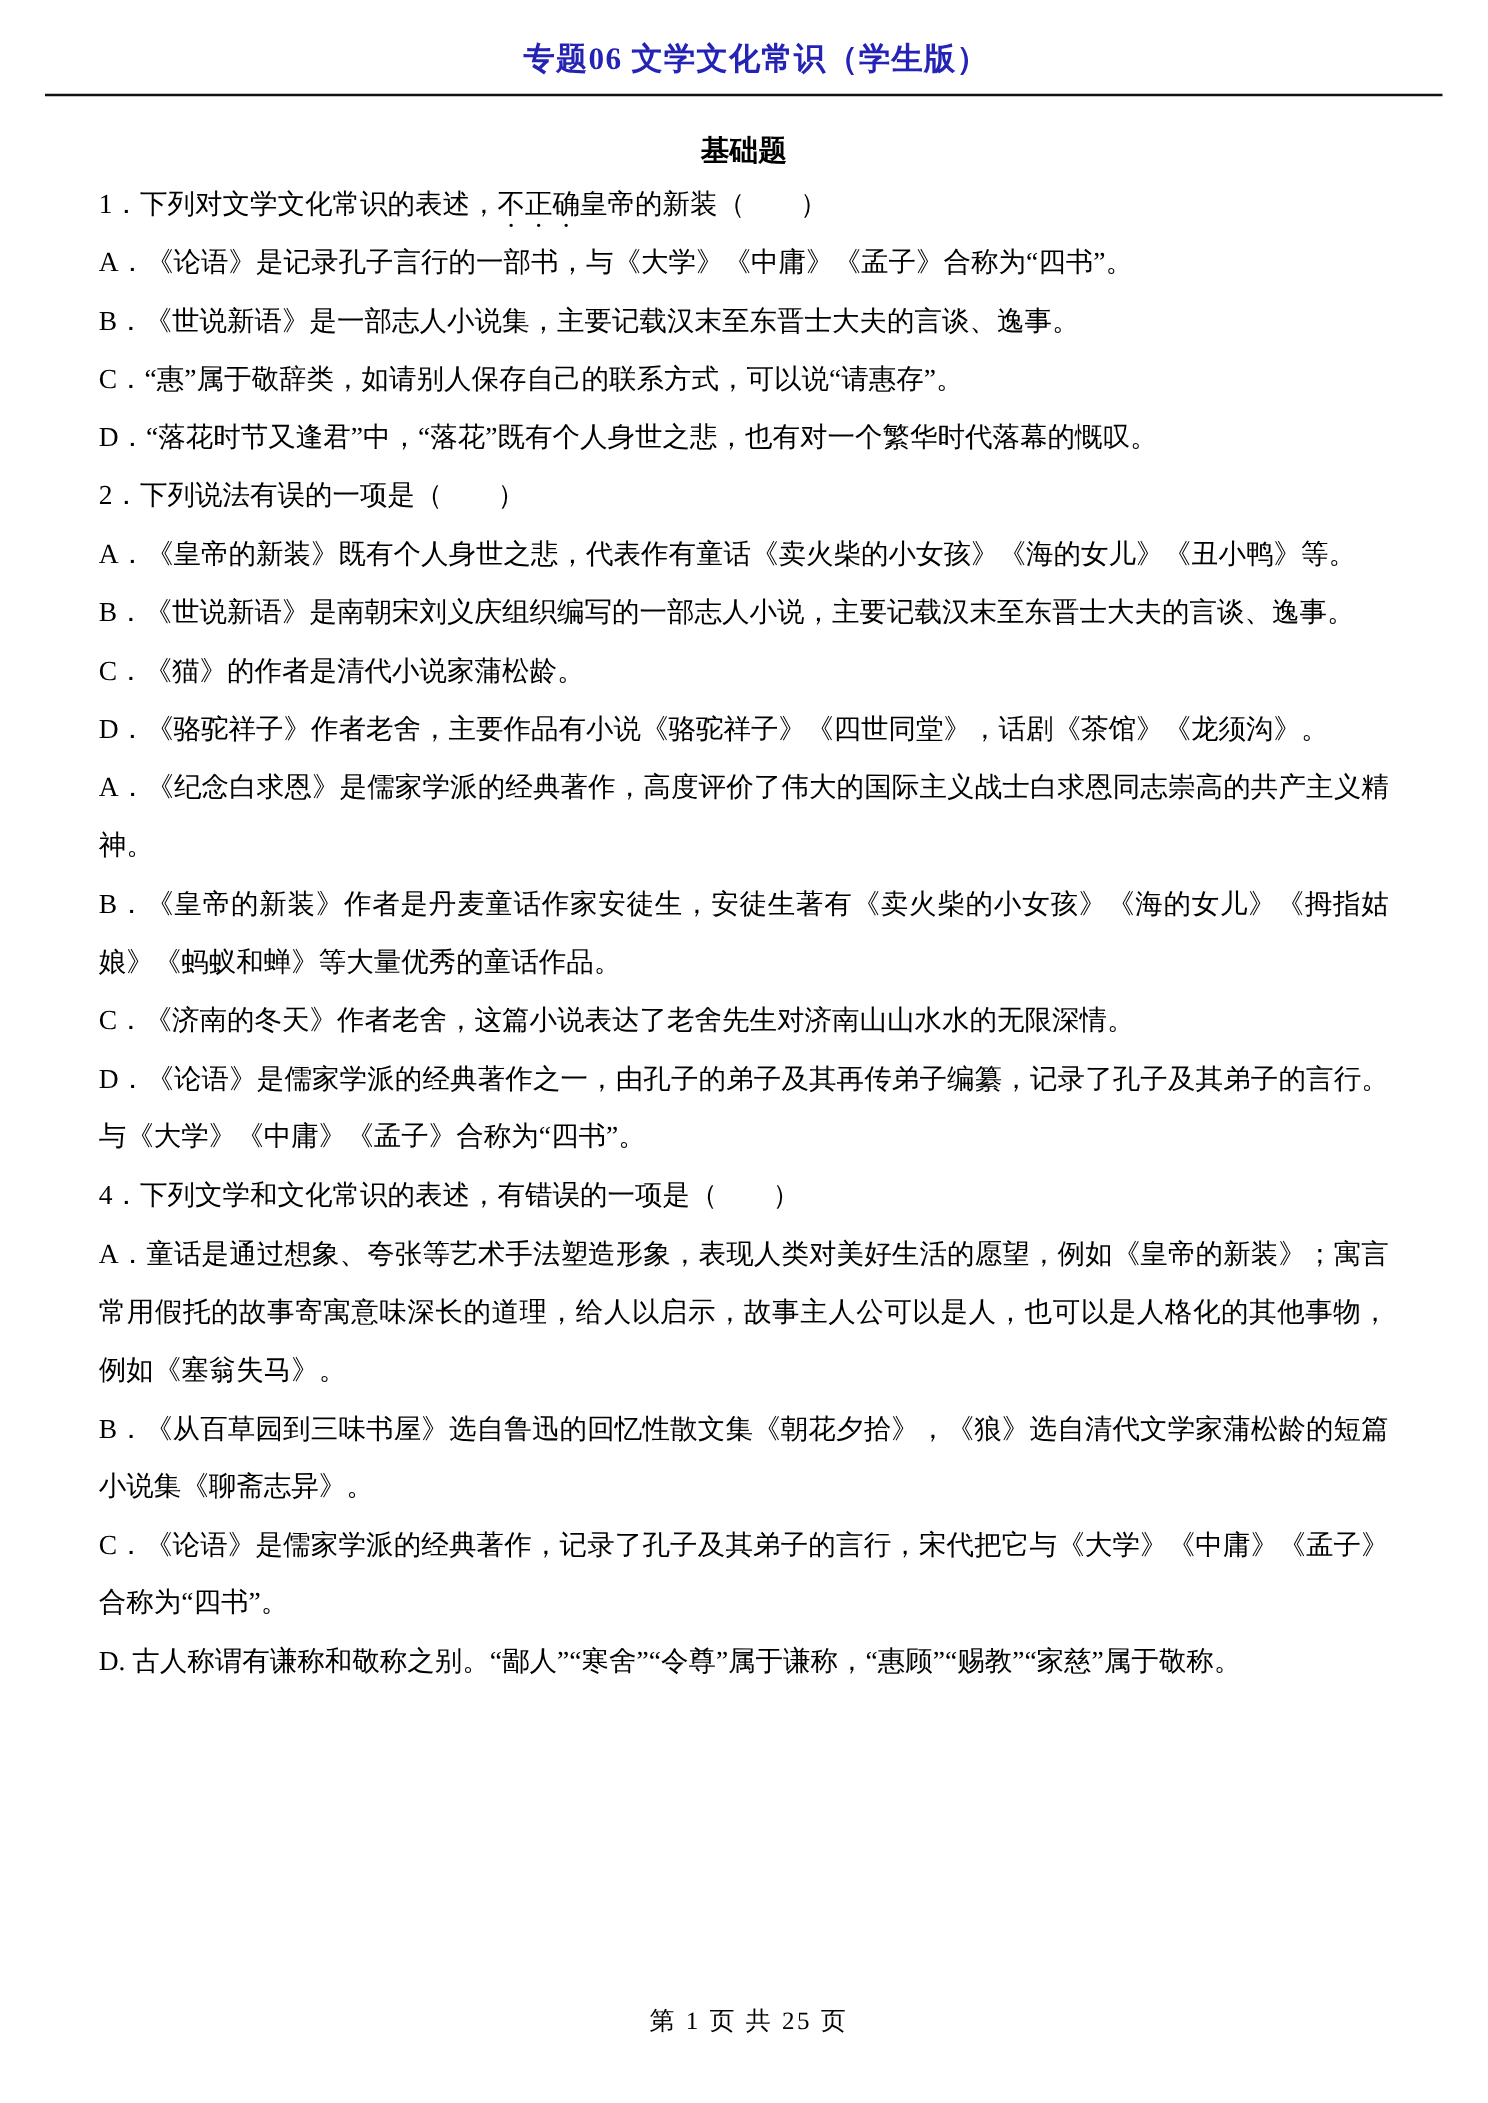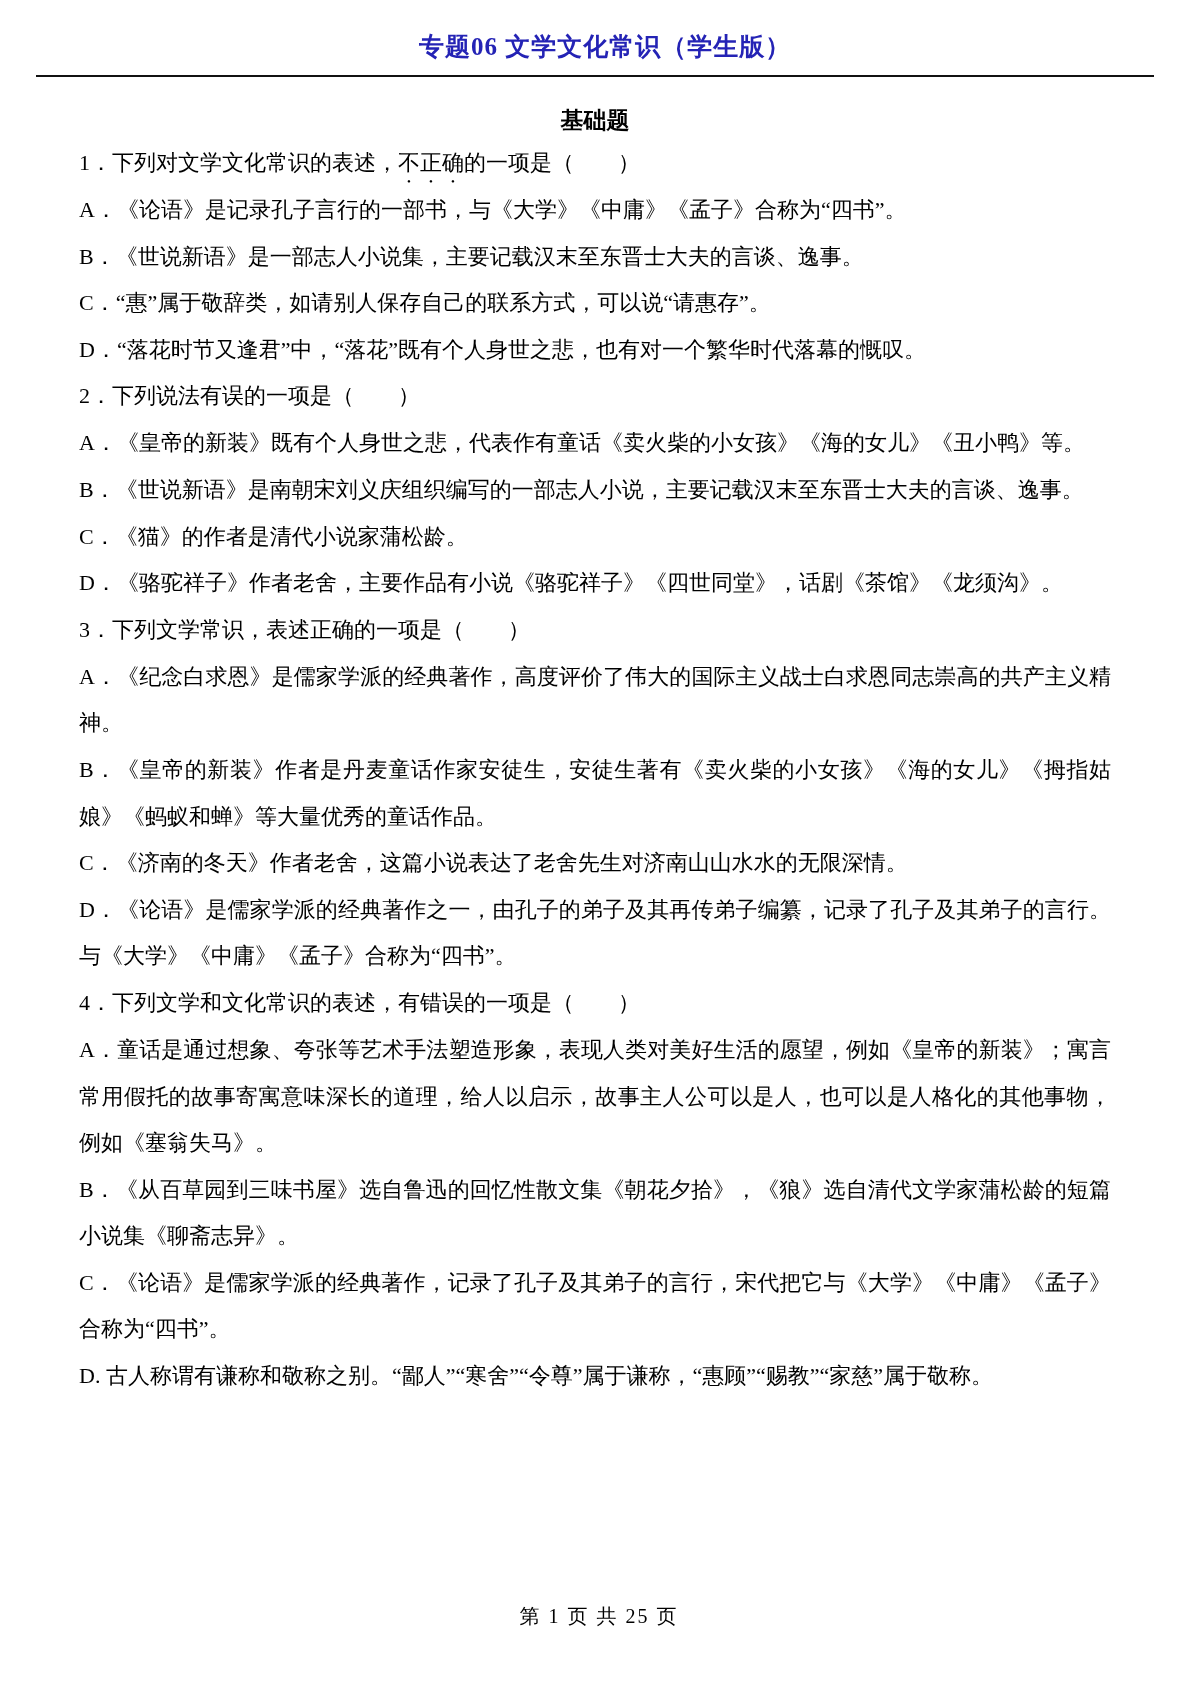--- a/index.html
+++ b/index.html
@@ -70,33 +70,32 @@
 <div class="page">
 
   <div class="doc-title" style="color: rgb(36, 35, 181); padding-left: 20px;">专题06 文学文化常识（学生版）</div>
 
   <hr class="title-rule">
 
   <div class="section-heading">基础题</div>
 
   <div class="content">
 
-    <p><span>1．下列对文学文化常识的表述，</span><span class="emph">不正确</span><span>的一项是（　　）</span></p>
+    <p><span>1．下列对文学文化常识的表述，</span><span class="emph">不正确</span><span>皇帝的新装（　　）</span></p>
     <p>A．《论语》是记录孔子言行的一部书，与《大学》《中庸》《孟子》合称为“四书”。</p>
     <p>B．《世说新语》是一部志人小说集，主要记载汉末至东晋士大夫的言谈、逸事。</p>
     <p>C．“惠”属于敬辞类，如请别人保存自己的联系方式，可以说“请惠存”。</p>
     <p>D．“落花时节又逢君”中，“落花”既有个人身世之悲，也有对一个繁华时代落幕的慨叹。</p>
 
     <p><span>2．下列说法有误的一项是（　　）</span><span class="emph"></span><span></span></p>
     <p>A．《皇帝的新装》既有个人身世之悲，代表作有童话《卖火柴的小女孩》《海的女儿》《丑小鸭》等。</p>
     <p>B．《世说新语》是南朝宋刘义庆组织编写的一部志人小说，主要记载汉末至东晋士大夫的言谈、逸事。</p>
     <p>C．《猫》的作者是清代小说家蒲松龄。</p>
     <p>D．《骆驼祥子》作者老舍，主要作品有小说《骆驼祥子》《四世同堂》，话剧《茶馆》《龙须沟》。</p>
 
-    <p><span>3．下列文学常识，表述正确的一项是（　　）</span><span class="emph"></span><span></span></p>
     <p>A．《纪念白求恩》是儒家学派的经典著作，高度评价了伟大的国际主义战士白求恩同志崇高的共产主义精神。</p>
     <p>B．《皇帝的新装》作者是丹麦童话作家安徒生，安徒生著有《卖火柴的小女孩》《海的女儿》《拇指姑娘》《蚂蚁和蝉》等大量优秀的童话作品。</p>
     <p>C．《济南的冬天》作者老舍，这篇小说表达了老舍先生对济南山山水水的无限深情。</p>
     <p>D．《论语》是儒家学派的经典著作之一，由孔子的弟子及其再传弟子编纂，记录了孔子及其弟子的言行。与《大学》《中庸》《孟子》合称为“四书”。</p>
 
     <p><span>4．下列文学和文化常识的表述，有错误的一项是（　　）</span><span class="emph"></span><span></span></p>
     <p>A．童话是通过想象、夸张等艺术手法塑造形象，表现人类对美好生活的愿望，例如《皇帝的新装》；寓言常用假托的故事寄寓意味深长的道理，给人以启示，故事主人公可以是人，也可以是人格化的其他事物，例如《塞翁失马》。</p>
     <p>B．《从百草园到三味书屋》选自鲁迅的回忆性散文集《朝花夕拾》，《狼》选自清代文学家蒲松龄的短篇小说集《聊斋志异》。</p>
     <p>C．《论语》是儒家学派的经典著作，记录了孔子及其弟子的言行，宋代把它与《大学》《中庸》《孟子》合称为“四书”。</p>
     <p>D. 古人称谓有谦称和敬称之别。“鄙人”“寒舍”“令尊”属于谦称，“惠顾”“赐教”“家慈”属于敬称。</p>

